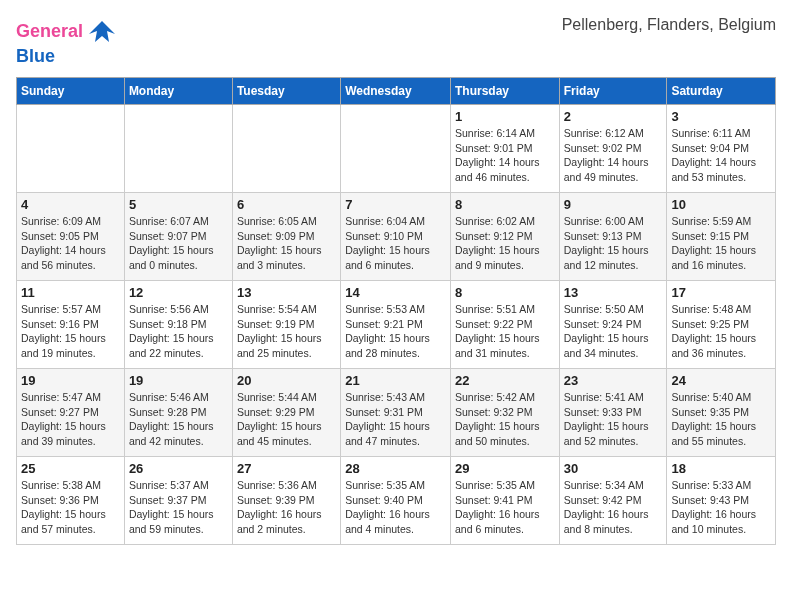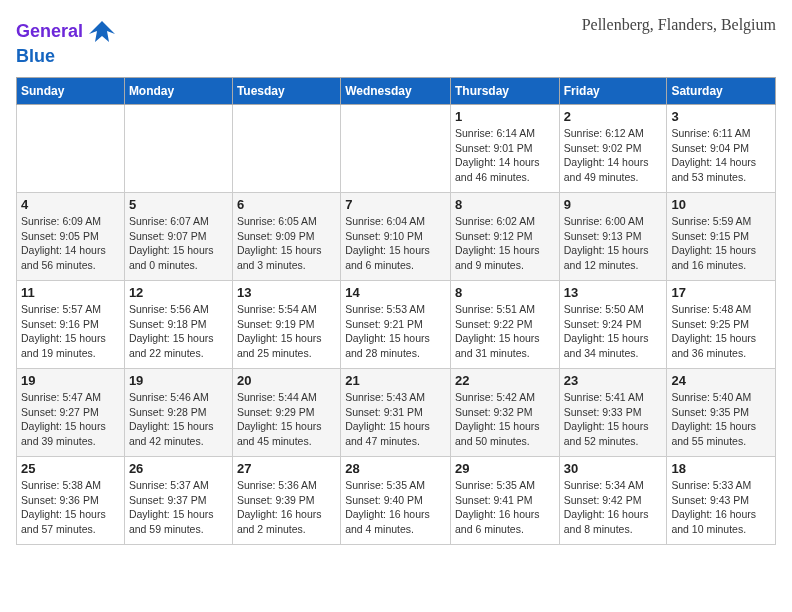--- a/index.html
+++ b/index.html
@@ -16,21 +16,21 @@
       align-items: flex-start;
       margin-bottom: 10px;
     }
     .logo {
       display: flex;
       align-items: center;
     }
     .logo-text-general {
       font-size: 18px;
       font-weight: bold;
-      color: #6d28d9;
+      color: #ec4899;
     }
     .logo-text-blue {
       font-size: 18px;
       font-weight: bold;
       color: #1565c0;
     }
     .logo-icon {
       width: 30px;
       height: 30px;
       margin-left: 4px;
@@ -39,21 +39,20 @@
       text-align: right;
     }
     .month-title {
       font-size: 32px;
       font-weight: bold;
       color: #222;
     }
     .location-title {
       font-size: 16px;
       color: #444;
-      font-family: Liberation Serif, serif;
     }
     .calendar-table {
       width: 100%;
       border-collapse: collapse;
       font-size: 11px;
     }
     .calendar-table thead th {
       background-color: #1565c0;
       color: #fff;
       padding: 6px 4px;

